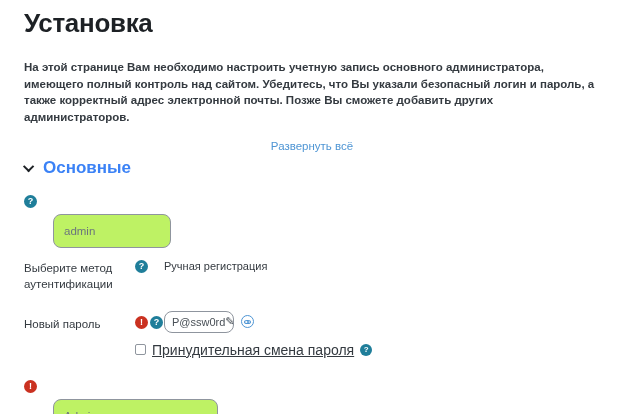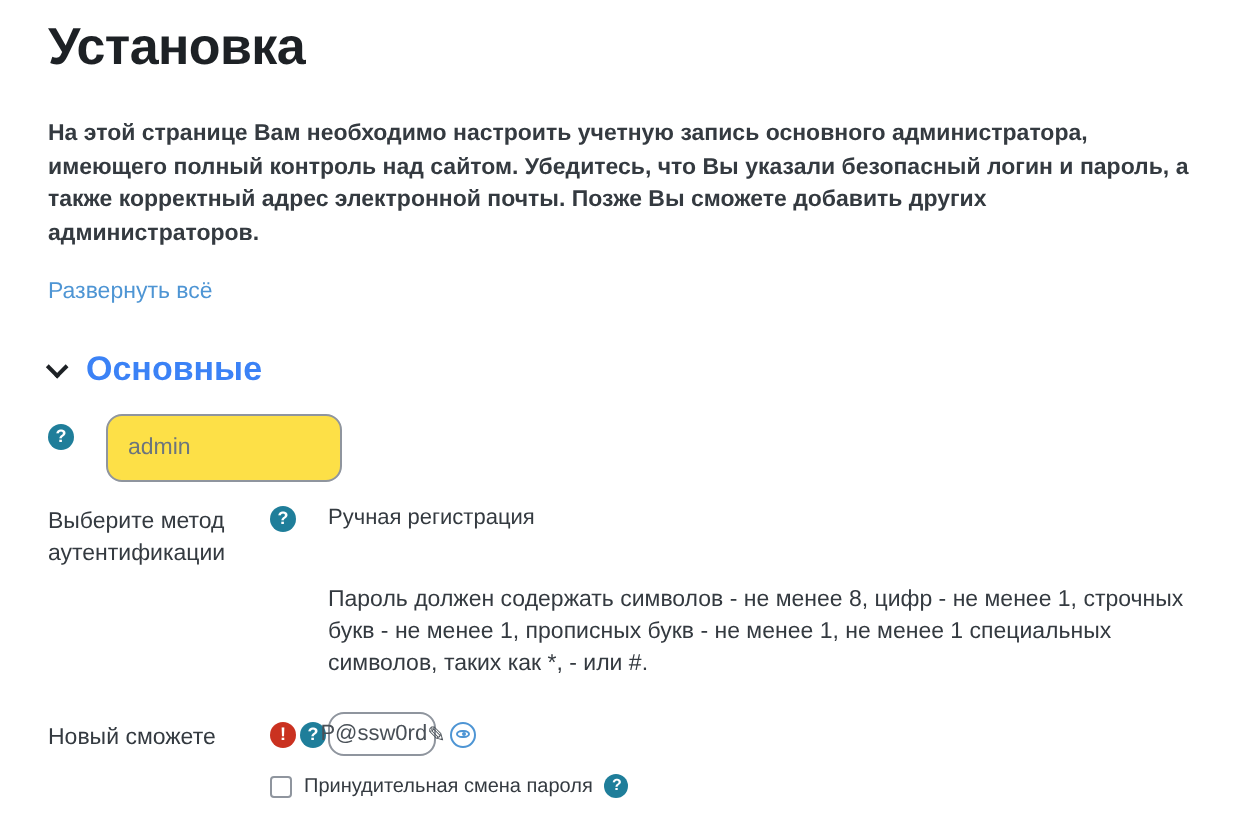--- a/index.html
+++ b/index.html
@@ -19,22 +19,22 @@
   }
   .intro {
     font-size: 11.5px;
     line-height: 1.45;
     color: #343a40;
     margin-bottom: 10px;
     max-width: 580px;
     font-weight: bold;
   }
   .expand-row {
-    text-align: left;
-    margin-bottom: 21px;
+    text-align: center;
+    margin-bottom: 4px;
   }
   .expand-link {
     font-size: 11.5px;
     color: #4e95d4;
     text-decoration: none;
     cursor: pointer;
   }
   .section-header {
     display: flex;
     align-items: center;
@@ -91,44 +91,45 @@
   .ctrl { flex: 1; }
   .txt {
     height: 24px;
     border: 1px solid #8f959e;
     border-radius: 8px;
     font-family: "Liberation Sans", sans-serif;
     font-size: 11.5px;
     color: #6c757d;
     padding: 16px 10px;
     outline: none;
-    background: #fde047;
+    background: #bef264;
+    margin-top: 24px;
   }
   .w118 { width: 118px; }
   .w165 { width: 165px; }
   .static-value {
     font-size: 11px;
     color: #343a40;
     padding-top: 5px;
   }
   .hint {
     font-size: 11.5px;
     line-height: 1.4;
     color: #343a40;
     max-width: 452px;
     margin-bottom: 9px;
   }
   .pw-wrap { display: flex; align-items: center; gap: 7px; }
   .pw-field {
-    width: 54px; height: 22px;
+    width: 70px; height: 22px;
     border: 1px solid #8f959e;
     border-radius: 8px;
     display: inline-flex;
     align-items: center;
-    justify-content: center;
+    justify-content: space-between;
     padding: 0 6px 0 7px;
     font-size: 11px;
     color: #495057;
     cursor: text;
     background: #fff;
   }
   .pencil { font-size: 11px; color: #495057; }
   .eye-outer {
     width: 13px; height: 13px;
     border: 1px solid #4e95d4;
@@ -151,21 +152,21 @@
   }
   .check-row { display: flex; align-items: center; gap: 6px; margin: 2px 0 10px 0; }
   .checkbox {
     width: 11px; height: 11px;
     border: 1px solid #8f959e;
     border-radius: 2px;
     background: #fff;
     display: inline-block;
     cursor: pointer;
   }
-  .check-label { font-size: 10px; color: #343a40; }
+  .check-label { font-size: 14px; color: #343a40; text-decoration: underline; }
   .check-row .icon-circle { width: 12px; height: 12px; font-size: 8px; }
 </style>
 </head>
 <body>
 
 <h1 class="page-title">Установка</h1>
 
 <p class="intro">На этой странице Вам необходимо настроить учетную запись основного администратора, имеющего полный контроль над сайтом. Убедитесь, что Вы указали безопасный логин и пароль, а также корректный адрес электронной почты. Позже Вы сможете добавить других администраторов.</p>
 
 <div class="expand-row">
@@ -192,27 +193,24 @@
     <span class="icon-circle help">?</span>
   </div>
   <div class="ctrl">
     <div class="static-value">Ручная регистрация</div>
   </div>
 </div>
 
 <div class="frow" style="margin-top:6px;">
   <div class="lbl"></div>
   <div class="icons"></div>
-  <div class="ctrl">
-    <div class="hint">Пароль должен содержать символов - не менее 8, цифр - не менее 1, строчных букв - не менее 1, прописных букв - не менее 1, не менее 1 специальных символов, таких как *, - или #.</div>
-  </div>
-</div>
-
-<div class="frow">
-  <div class="lbl">Новый сможете</div>
+</div>
+
+<div class="frow">
+  <div class="lbl">Новый пароль</div>
   <div class="icons">
     <span class="icon-circle required">!</span>
     <span class="icon-circle help">?</span>
   </div>
   <div class="ctrl">
     <div class="pw-wrap">
       <span class="pw-field">
         <span>P@ssw0rd</span>
         <span class="pencil">✎</span>
       </span>

